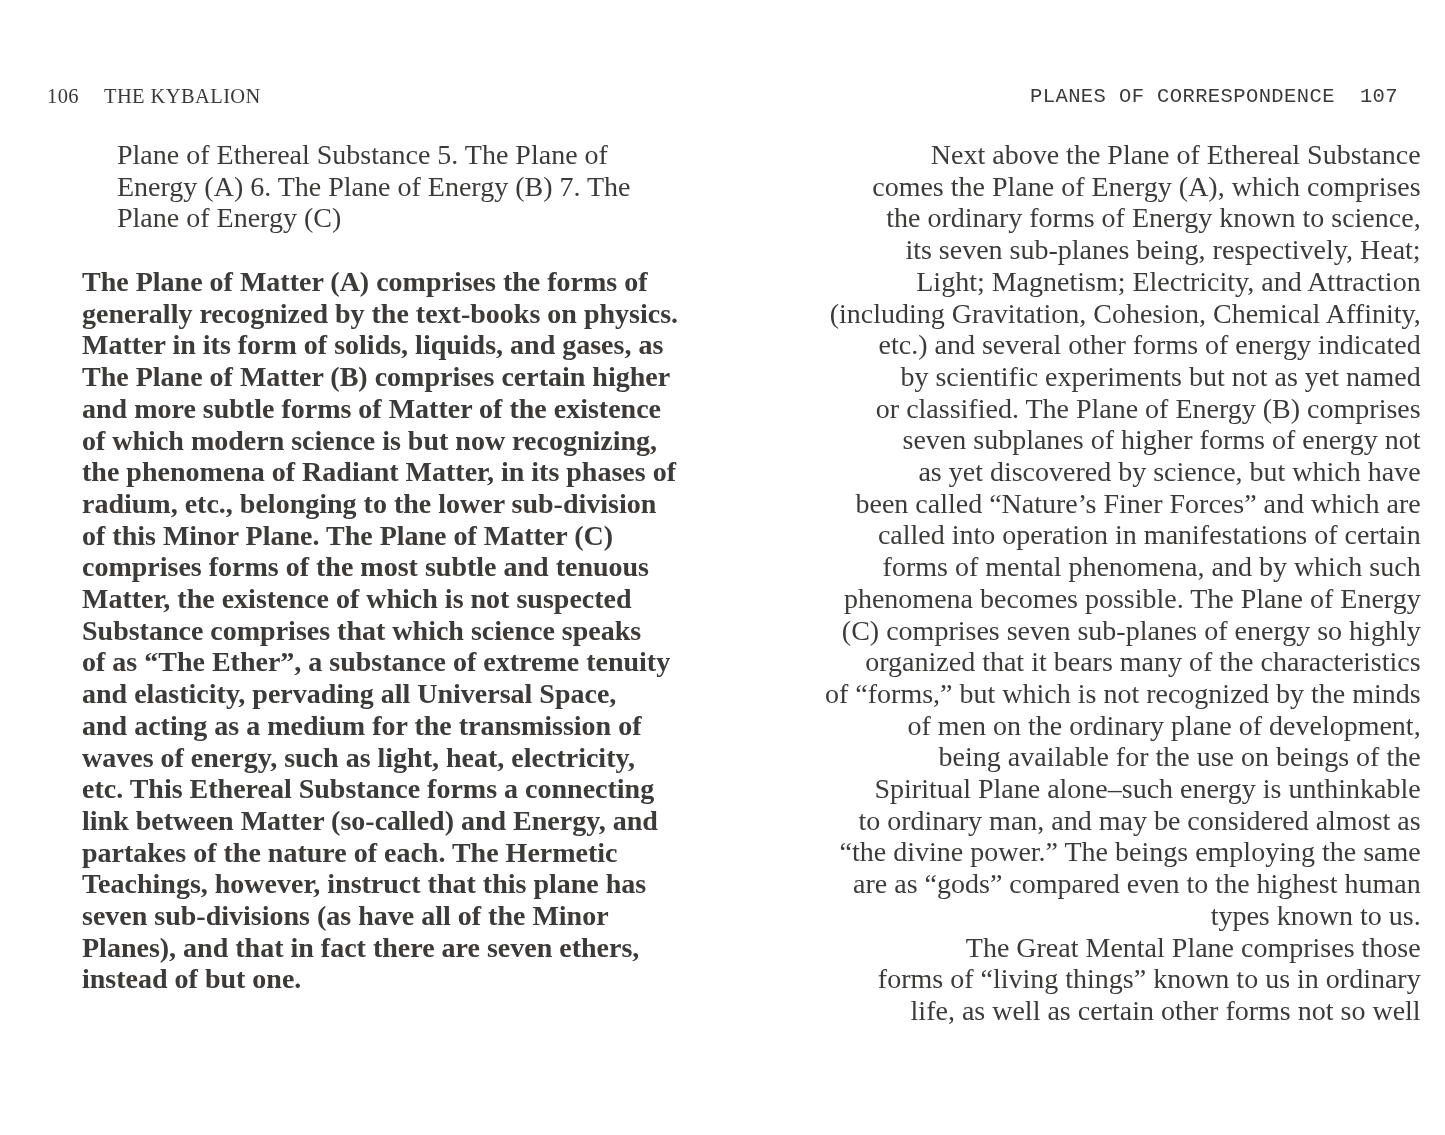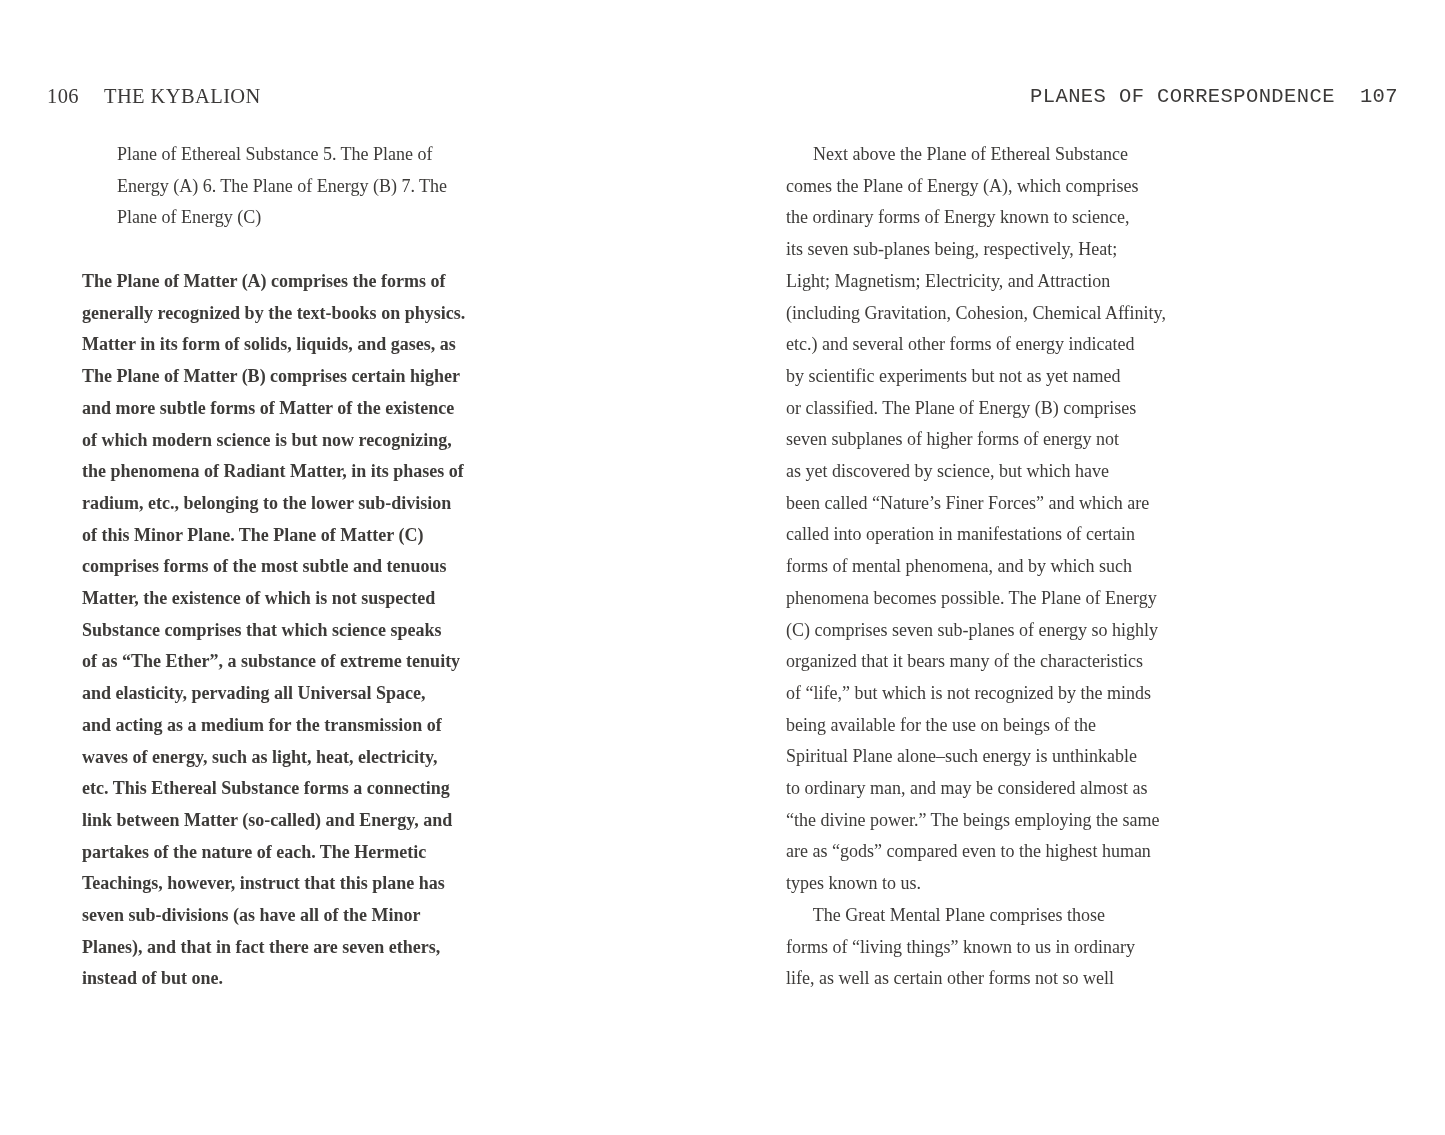--- a/index.html
+++ b/index.html
@@ -20,39 +20,40 @@
     line-height: 25px;
     color: #3b3938;
     letter-spacing: 0.4px;
     white-space: pre;
     margin-top: 32px;
   }
   .running-header.left  { left: 47px; }
   .running-header.right { right: 47px; font-family: Liberation Mono, monospace; }
   .text-line {
     white-space: pre;
-    font-size: 18px;
+    font-size: 28px;
     line-height: 31.7px;
     color: #3d3b39;
   }
   .quote-block {
     position: absolute;
     left: 117px;
     top: 139px;
   }
   .body-block.left-body {
     position: absolute;
     left: 82px;
     top: 266px;
     font-weight: bold;
   }
   .body-block.right-body {
     position: absolute;
-    left: 786px;
+    left: 825px;
     top: 139px;
+    text-align: right;
   }
 </style>
 </head>
 <body>
 
 <main class="spread">
 
   <section>
     <header class="running-header left">
       <span>106</span>
@@ -109,21 +110,22 @@
         <div class="text-line">by scientific experiments but not as yet named</div>
         <div class="text-line">or classified. The Plane of Energy (B) comprises</div>
         <div class="text-line">seven subplanes of higher forms of energy not</div>
         <div class="text-line">as yet discovered by science, but which have</div>
         <div class="text-line">been called “Nature’s Finer Forces” and which are</div>
         <div class="text-line">called into operation in manifestations of certain</div>
         <div class="text-line">forms of mental phenomena, and by which such</div>
         <div class="text-line">phenomena becomes possible. The Plane of Energy</div>
         <div class="text-line">(C) comprises seven sub-planes of energy so highly</div>
         <div class="text-line">organized that it bears many of the characteristics</div>
-        <div class="text-line">of “life,” but which is not recognized by the minds</div>
+        <div class="text-line">of “forms,” but which is not recognized by the minds</div>
+        <div class="text-line">of men on the ordinary plane of development,</div>
         <div class="text-line">being available for the use on beings of the</div>
         <div class="text-line">Spiritual Plane alone–such energy is unthinkable</div>
         <div class="text-line">to ordinary man, and may be considered almost as</div>
         <div class="text-line">“the divine power.” The beings employing the same</div>
         <div class="text-line">are as “gods” compared even to the highest human</div>
         <div class="text-line">types known to us.</div>
         <div class="text-line">      The Great Mental Plane comprises those</div>
         <div class="text-line">forms of “living things” known to us in ordinary</div>
         <div class="text-line">life, as well as certain other forms not so well</div>
     </div>

